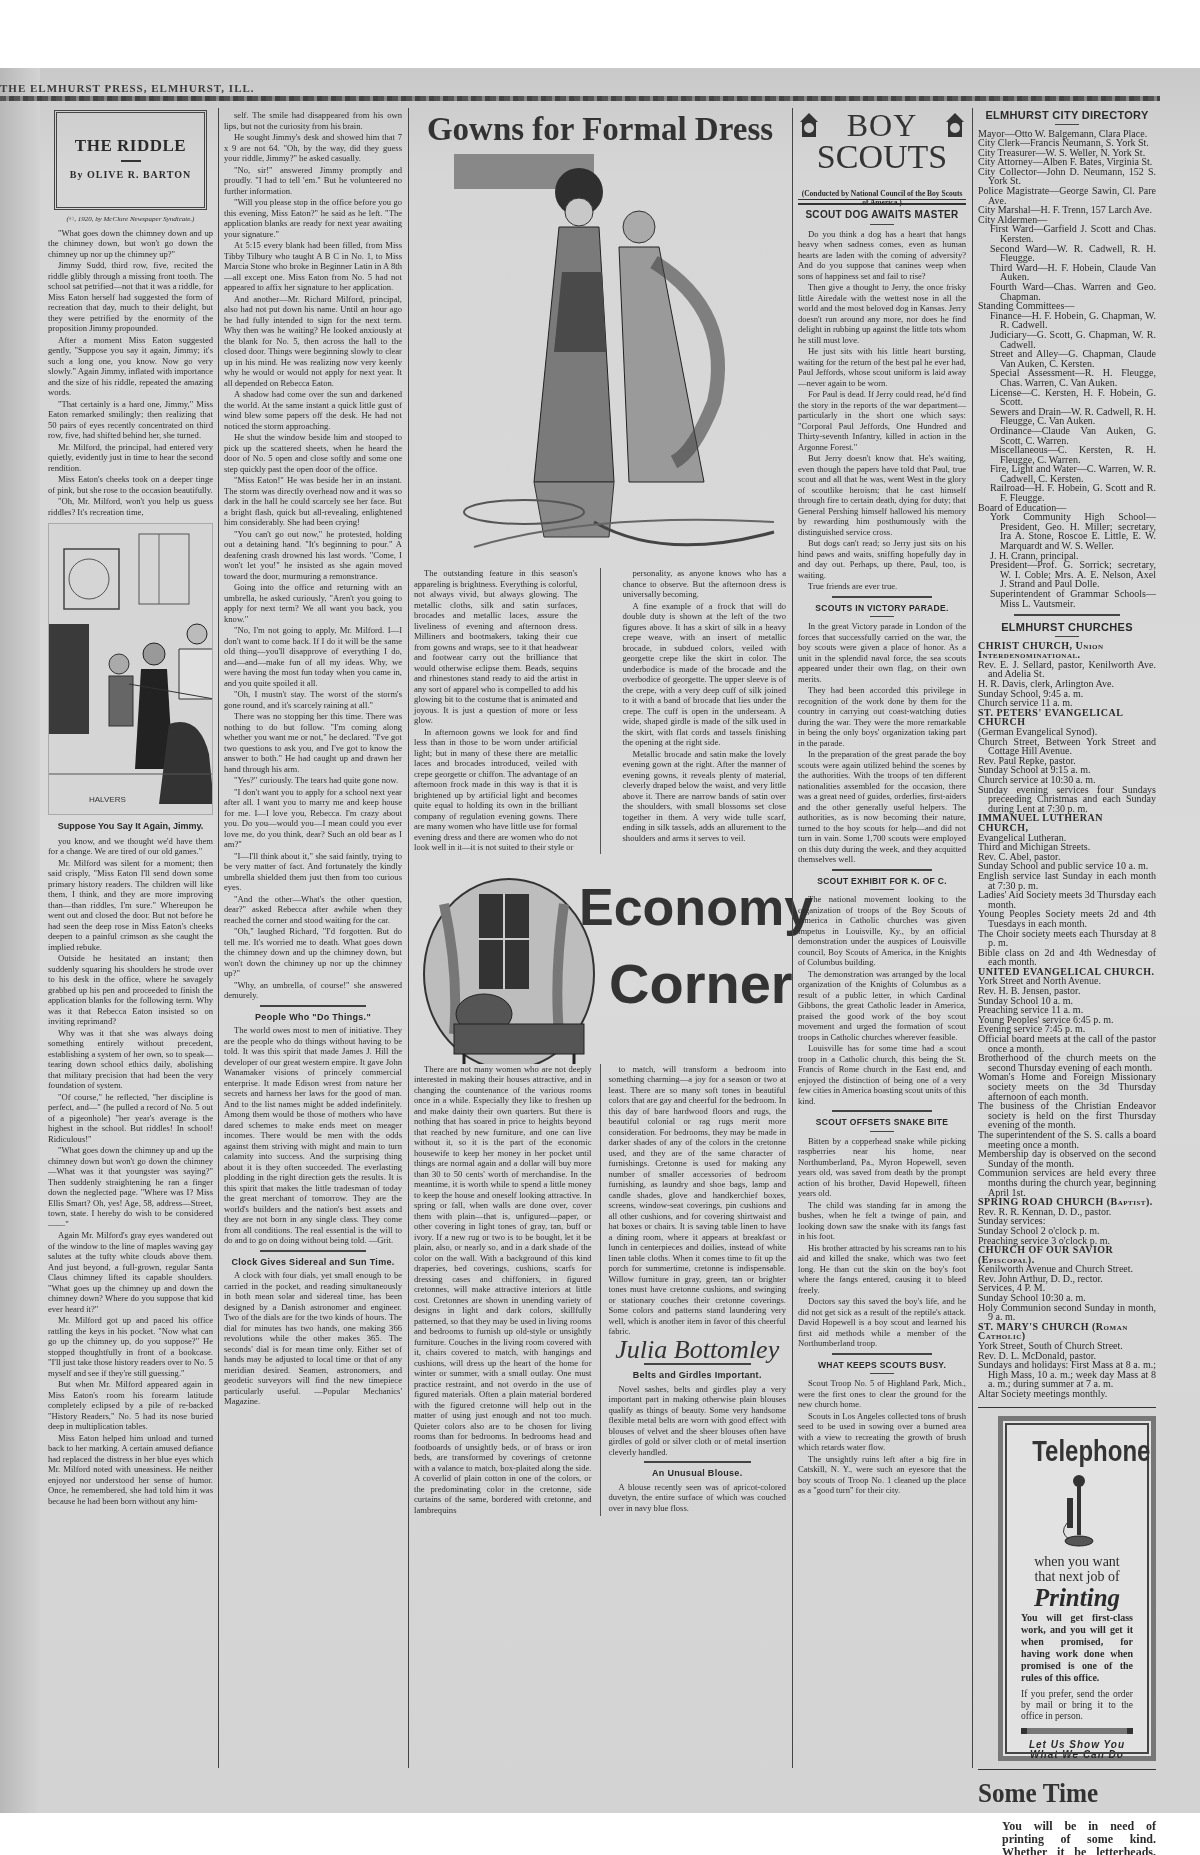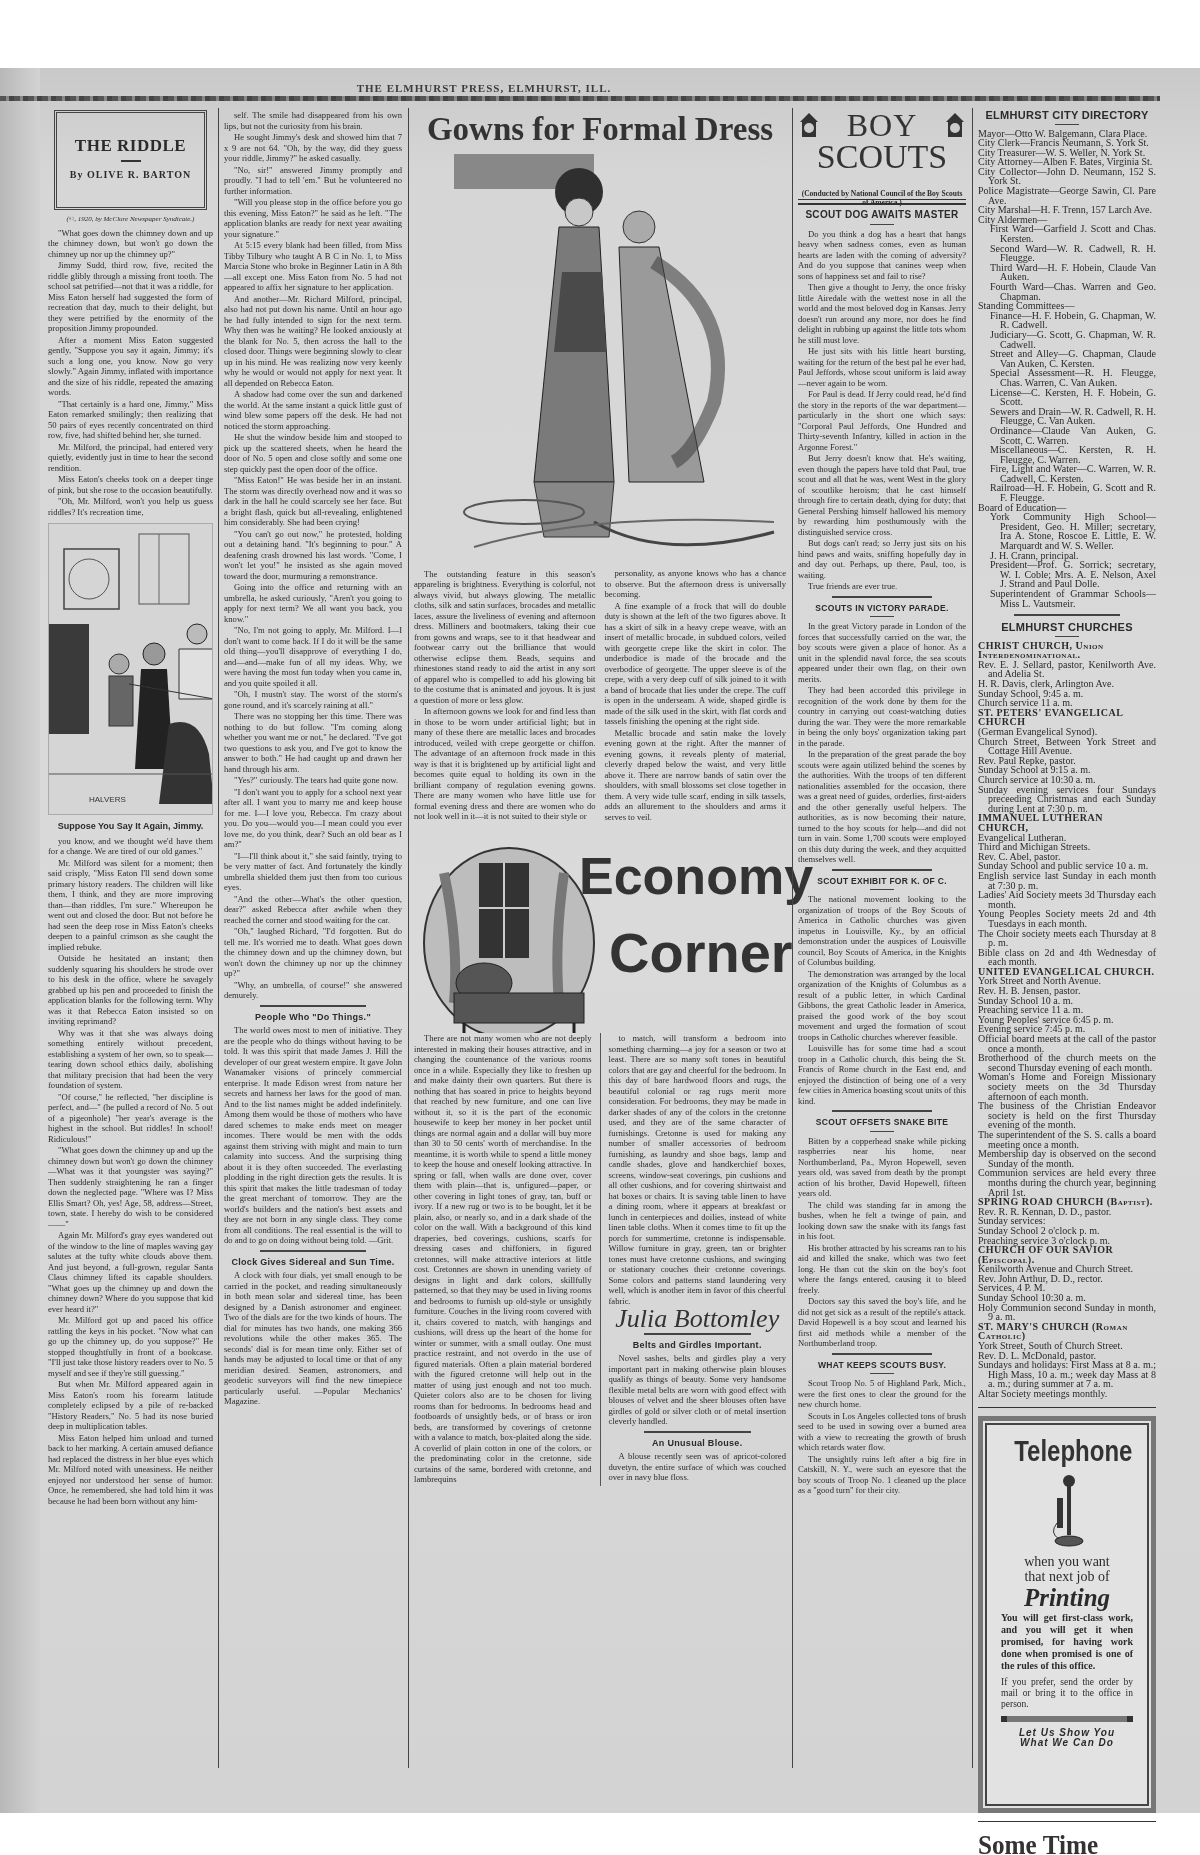--- a/index.html
+++ b/index.html
@@ -11,21 +11,21 @@
   }
   .page {
     position:absolute; left:0; top:68px; width:1200px; height:1745px;
     background:linear-gradient(180deg,#c9c9c9 0%,#d6d6d6 6%,#dadada 50%,#d3d3d3 100%);
   }
   .page::before {
     content:""; position:absolute; left:0; top:0; width:40px; height:100%;
     background:linear-gradient(90deg,#b8b8b8,#d3d3d3);
   }
   .masthead {
-    position:absolute; top:14px; left:0; width:968px; text-align:center;
+    position:absolute; top:14px; left:0; width:968px; 
     font-size:11px; letter-spacing:1px; color:#3c3c3c; font-weight:bold;
   }
   .rule-top {
     position:absolute; top:28px; left:0; width:1160px; height:5px;
     background:repeating-linear-gradient(90deg,#555 0 6px,#888 6px 9px,#444 9px 14px);
   }
   .col {
     position:absolute; top:42px; font-size:8.6px; line-height:10.5px;
     text-align:justify; color:#2b2b2b;
   }
@@ -163,21 +163,21 @@
         <path d="M148 120 L188 120 L192 200 L140 200 Z" fill="#4a4a4a"></path>
         <path d="M120 330 L200 330 L195 385 L130 385 Z" fill="#888" stroke="#333"></path>
         <ellipse cx="110" cy="360" rx="60" ry="12" fill="none" stroke="#555" stroke-width="2"></ellipse>
         <circle cx="225" cy="75" r="16" fill="#aaa" stroke="#333"></circle>
         <path d="M205 95 L245 95 L290 330 L215 330 Z" fill="#9a9a9a" stroke="#222"></path>
         <path d="M240 110 Q320 160 300 250 Q280 300 260 310" fill="none" stroke="#444" stroke-width="14" opacity="0.6"></path>
         <path d="M180 370 Q250 410 360 380" fill="none" stroke="#444" stroke-width="3"></path>
         <path d="M60 395 Q180 360 360 370" fill="none" stroke="#666" stroke-width="2"></path>
       </svg>
     </div>
-    <div style="display:flex; gap:4px;align-items:center;">
+    <div style="display:flex; gap:22px;">
       <div style="flex:1;" id="gowns-left">
           <p class="p">The outstanding feature in this season's appareling is brightness. Everything is colorful, not always vivid, but always glowing. The metallic cloths, silk and satin surfaces, brocades and metallic laces, assure the liveliness of evening and afternoon dress. Milliners and bootmakers, taking their cue from gowns and wraps, see to it that headwear and footwear carry out the brilliance that would otherwise eclipse them. Beads, sequins and rhinestones stand ready to aid the artist in any sort of apparel who is compelled to add his glowing bit to the costume that is animated and joyous. It is just a question of more or less glow.</p>
           <p class="p">In afternoon gowns we look for and find less than in those to be worn under artificial light; but in many of these there are metallic laces and brocades introduced, veiled with crepe georgette or chiffon. The advantage of an afternoon frock made in this way is that it is brightened up by artificial light and becomes quite equal to holding its own in the brilliant company of regulation evening gowns. There are many women who have little use for formal evening dress and there are women who do not look well in it—it is not suited to their style or</p>
         </div>
       <div style="width:1px; background:#555;"></div>
       <div style="flex:1;" id="gowns-right">
           <p class="p">personality, as anyone knows who has a chance to observe. But the afternoon dress is universally becoming.</p>
           <p class="p">A fine example of a frock that will do double duty is shown at the left of the two figures above. It has a skirt of silk in a heavy crepe weave, with an insert of metallic brocade, in subdued colors, veiled with georgette crepe like the skirt in color. The underbodice is made of the brocade and the overbodice of georgette. The upper sleeve is of the crepe, with a very deep cuff of silk joined to it with a band of brocade that lies under the crepe. The cuff is open in the underseam. A wide, shaped girdle is made of the silk used in the skirt, with flat cords and tassels finishing the opening at the right side.</p>
           <p class="p">Metallic brocade and satin make the lovely evening gown at the right. After the manner of evening gowns, it reveals plenty of material, cleverly draped below the waist, and very little above it. There are narrow bands of satin over the shoulders, with small blossoms set close together in them. A very wide tulle scarf, ending in silk tassels, adds an allurement to the shoulders and arms it serves to veil.</p>
         </div>
@@ -360,21 +360,21 @@
         <p class="l">Sunday School 10:30 a. m.</p>
         <p class="l">Holy Communion second Sunday in month, 9 a. m.</p>
         <p class="church">ST. MARY'S CHURCH (Roman Catholic)</p>
         <p class="l">York Street, South of Church Street.</p>
         <p class="l">Rev. D. L. McDonald, pastor.</p>
         <p class="l">Sundays and holidays: First Mass at 8 a. m.; High Mass, 10 a. m.; week day Mass at 8 a. m.; during summer at 7 a. m.</p>
         <p class="l">Altar Society meetings monthly.</p>
       </div>
     <div style="height:1px; background:#333; margin:8px 0;"></div>
 
-    <div class="ad" style="height:397px; text-align:center;">
+    <div class="ad" style="height:345px; text-align:center;margin-left:20px;">
       <div class="bighead" style="font-family:'Liberation Sans', sans-serif; font-size:30px; line-height:32px; font-weight:bold; transform:scaleX(0.8);">Telephone</div>
       <svg width="40" height="75" viewBox="0 0 40 75" style="display:block; margin:6px auto;">
         <circle cx="22" cy="8" r="6" fill="#333"></circle>
         <rect x="20" y="12" width="4" height="50" fill="#333"></rect>
         <rect x="10" y="25" width="6" height="30" fill="#333"></rect>
         <ellipse cx="22" cy="68" rx="14" ry="5" fill="#555" stroke="#222"></ellipse>
         <path d="M10 50 Q2 60 12 66" stroke="#333" fill="none"></path>
       </svg>
       <div style="font-size:14px; line-height:15px;">when you want</div>
       <div style="font-size:14px; line-height:15px;">that next job of</div>

